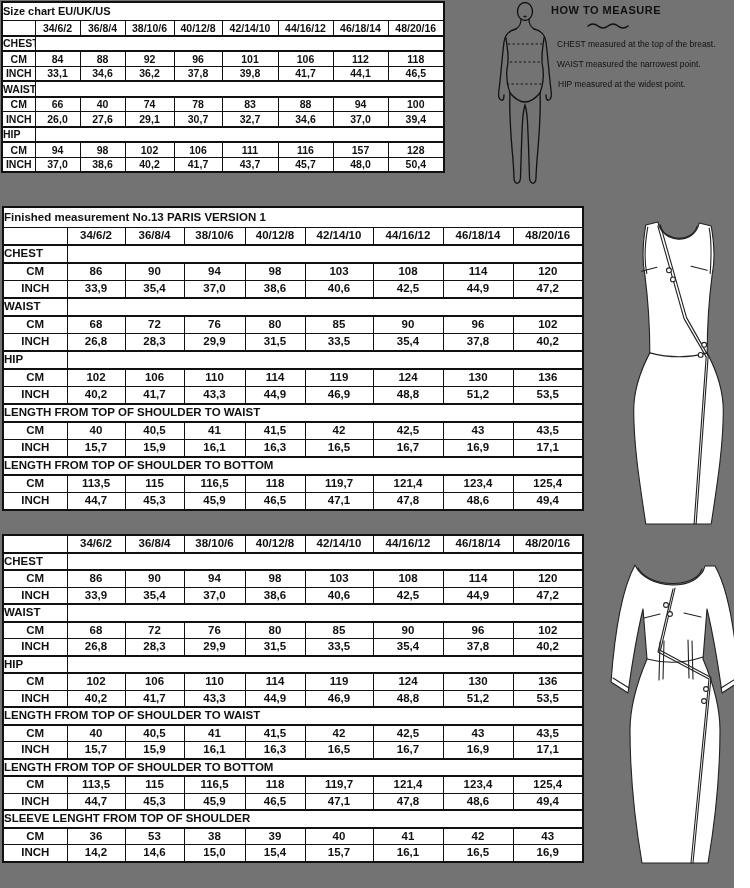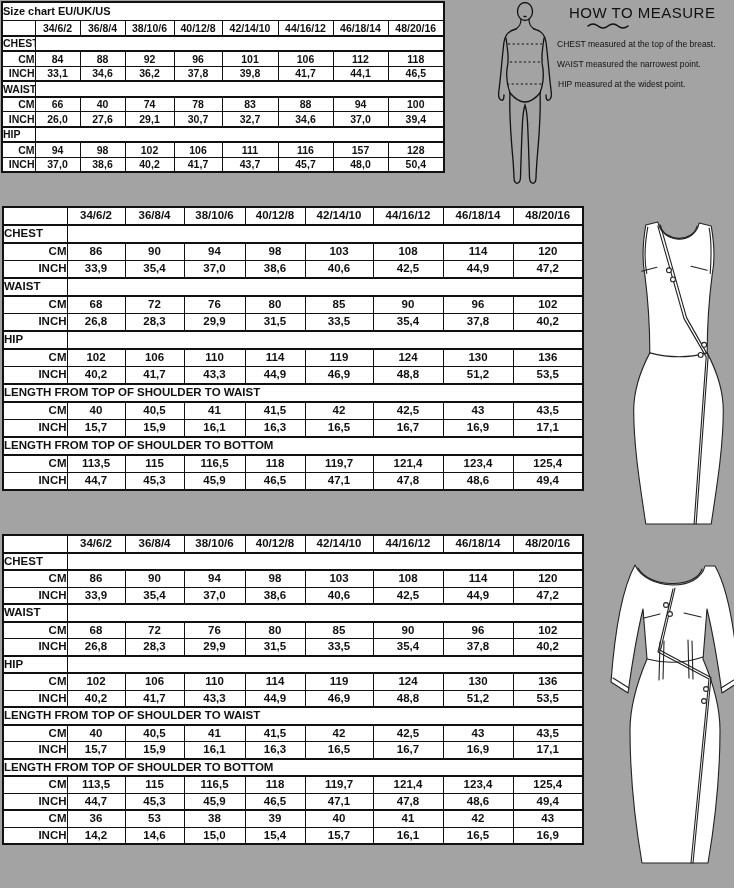--- a/index.html
+++ b/index.html
@@ -1,49 +1,49 @@
 <!DOCTYPE html>
 <html><head>
 <meta charset="utf-8">
 <style>
   html,body{margin:0;padding:0;background:#fff;}
   #page{
-    position:relative;width:734px;height:888px;background:#a3a3a3;overflow:hidden;
+    position:relative;width:734px;height:888px;background:#737373;overflow:hidden;
     font-family:"Liberation Sans",sans-serif;color:#111;
   }
   
   table.mtable{
     position:absolute;border-collapse:collapse;table-layout:fixed;
     border:2px solid #111;background:#fff;
   }
   table.mtable td{
     border:1px solid #111;font-weight:700;overflow:hidden;white-space:nowrap;
     padding:0;line-height:1;vertical-align:middle;
   }
   table.mtable tr.r-head td,
   table.mtable tr.r-label td,
   table.mtable tr.r-inch td{border-bottom-width:2px;}
   td.c{text-align:center;}
   td.lbl{text-align:left;padding-left:4px;}
-  td.unit{text-align:right;padding-right:4px;}
+  td.unit{text-align:center;padding-right:4px;}
   td.title{text-align:left;padding-left:4px;}
   
   #t1{left:1px;top:1px;width:442px;}
   #t1 td{height:13.5px;font-size:10.5px;}
   #t1 td.title{height:17px;font-size:11px;}
   
   #t2{left:2px;top:206px;width:580px;}
   #t2 td{height:16px;font-size:11.5px;}
   #t3{left:2px;top:534px;width:580px;}
   #t3 td{height:15.5px;font-size:11.5px;}
   #t2 td.title,#t3 td.title{height:19px;font-size:11.5px;}
   
   #htm-figure{position:absolute;left:493px;top:2px;}
   #htm-title{
-    position:absolute;left:569px;top:4px;font-size:15px;font-weight:400;
+    position:absolute;left:551px;top:4px;font-size:11px;font-weight:700;
     letter-spacing:.5px;white-space:nowrap;
   }
   #htm-squiggle{position:absolute;left:587px;top:21px;}
   .htm-line{position:absolute;font-size:8.5px;font-weight:400;white-space:nowrap;}
   #htm-line-chest{left:557px;top:39px;}
   #htm-line-waist{left:557px;top:59px;}
   #htm-line-hip{left:558px;top:79px;}
   #htm-note{
     position:absolute;left:549px;top:111px;width:142px;
     font-size:8.5px;font-weight:700;line-height:1.45;
@@ -200,20 +200,23 @@
         <col style="width:58px">
         <col style="width:59px">
         <col style="width:61px">
         <col style="width:60px">
         <col style="width:68px">
         <col style="width:70px">
         <col style="width:70px">
         <col style="width:70px">
       </colgroup>
       <tbody>
+        <tr class="r-title">
+          <td class="title" colspan="9">Finished measurement No.13 PARIS VERSION 1</td>
+        </tr>
         <tr class="r-head">
           <td class="unit"></td>
           <td class="c">34/6/2</td>
           <td class="c">36/8/4</td>
           <td class="c">38/10/6</td>
           <td class="c">40/12/8</td>
           <td class="c">42/14/10</td>
           <td class="c">44/16/12</td>
           <td class="c">46/18/14</td>
           <td class="c">48/20/16</td>
@@ -511,20 +514,23 @@
           <td class="unit">INCH</td>
           <td class="c">44,7</td>
           <td class="c">45,3</td>
           <td class="c">45,9</td>
           <td class="c">46,5</td>
           <td class="c">47,1</td>
           <td class="c">47,8</td>
           <td class="c">48,6</td>
           <td class="c">49,4</td>
         </tr>
+        <tr class="r-label">
+          <td class="lbl" colspan="9">SLEEVE LENGHT FROM TOP OF SHOULDER</td>
+        </tr>
         <tr class="r-cm">
           <td class="unit">CM</td>
           <td class="c">36</td>
           <td class="c">53</td>
           <td class="c">38</td>
           <td class="c">39</td>
           <td class="c">40</td>
           <td class="c">41</td>
           <td class="c">42</td>
           <td class="c">43</td>

